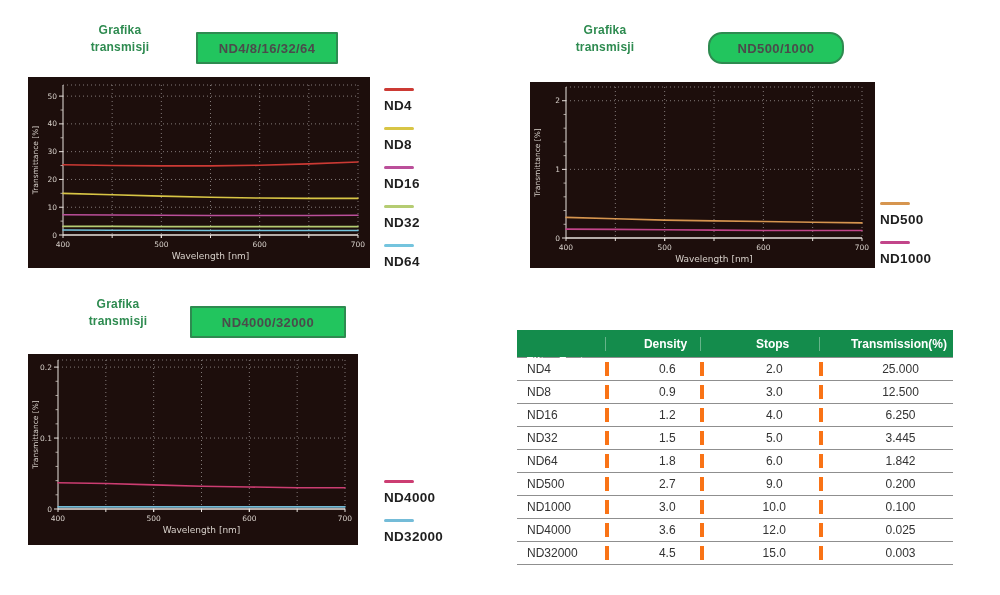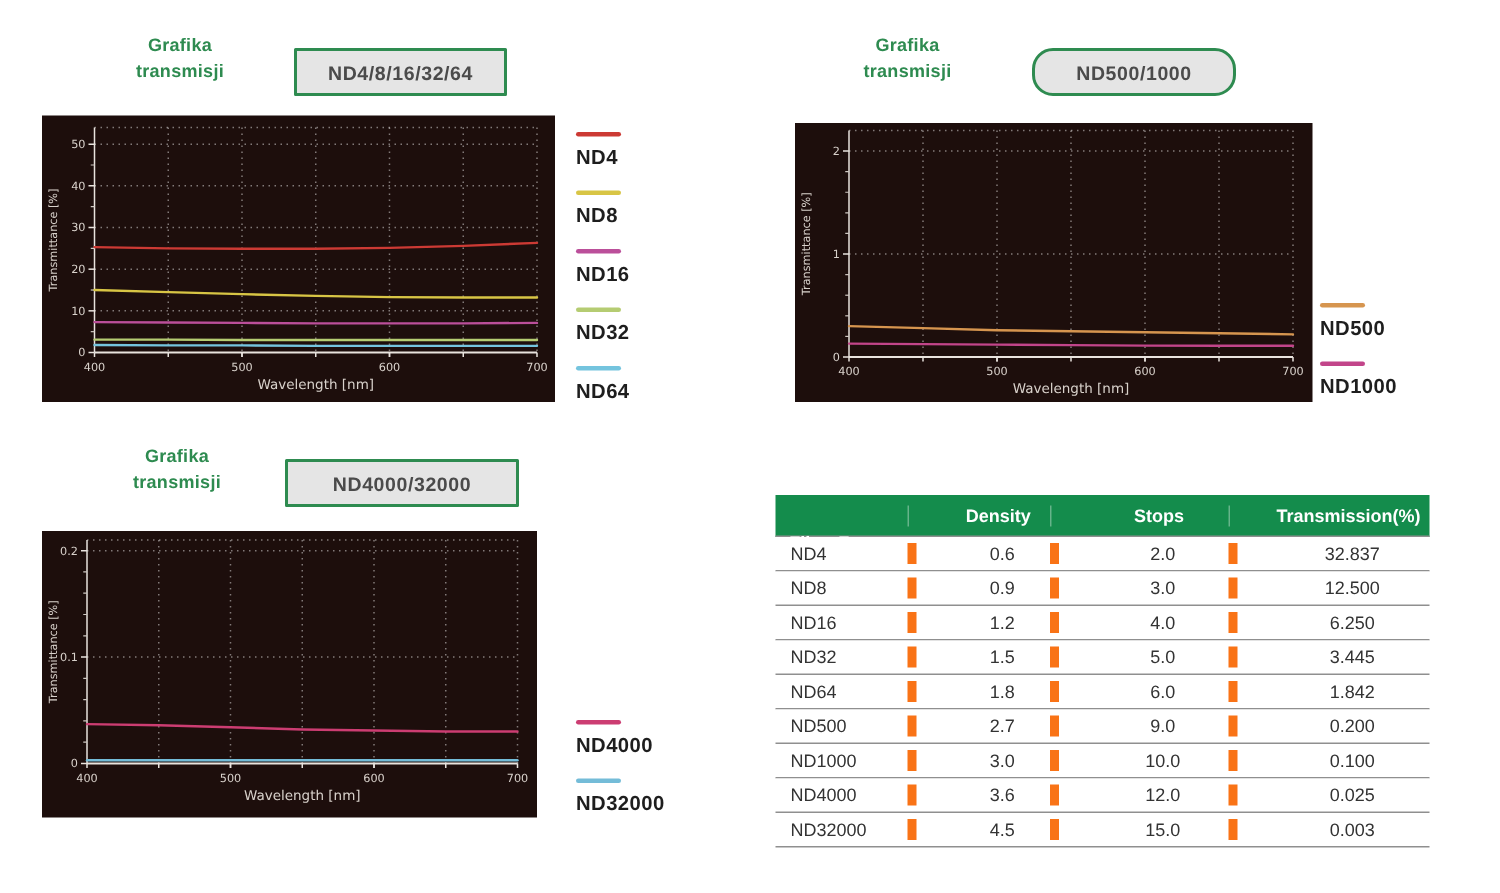--- a/index.html
+++ b/index.html
@@ -6,57 +6,57 @@
   body{
     width:1000px;height:595px;position:relative;background:#ffffff;
     font-family:"Liberation Sans","DejaVu Sans",sans-serif;overflow:hidden;
   }
   .abs{position:absolute;}
   .section-title{
     font-weight:bold;font-size:12px;line-height:17px;text-align:center;
     color:var(--accent,#2e8b50);white-space:pre-line;letter-spacing:.2px;
   }
   .badge{
-    border:2px solid var(--accent,#2e8b50);background:#e5e5e5;color:#4b4b4b;
+    border:2px solid var(--accent,#2e8b50);background:#22c55e;color:#4b4b4b;
     font-weight:bold;font-size:13px;text-align:center;display:flex;
     align-items:center;justify-content:center;letter-spacing:.4px;border-radius:1px;
   }
   .chart{background:var(--chart-bg,#1d0e0c);}
   .chart svg{display:block;}
   .legend{display:flex;flex-direction:column;}
   .legend-item{margin-bottom:13px;}
   .legend-swatch{display:block;width:30px;height:3px;border-radius:2px;margin-bottom:5px;}
   .legend-label{font-weight:bold;font-size:13.5px;color:#1e1e1e;letter-spacing:.3px;}
   
   #title1{left:52px;top:22px;width:136px;}
   #badge1{left:196px;top:32px;width:138px;height:28px;}
   #chart1{left:28px;top:77px;width:342px;height:191px;}
   #legend1{left:384px;top:88px;}
   #title2{left:537px;top:22px;width:136px;}
-  #badge2{left:688px;top:32px;width:132px;height:28px;border-radius:14px;}
+  #badge2{left:708px;top:32px;width:132px;height:28px;border-radius:14px;}
   #chart2{left:530px;top:82px;width:345px;height:186px;}
   #legend2{left:880px;top:202px;}
   #title3{left:50px;top:296px;width:136px;}
   #badge3{left:190px;top:306px;width:152px;height:28px;text-align:center;}
   #chart3{left:28px;top:354px;width:330px;height:191px;}
   #legend3{left:384px;top:480px;}
   
   #filter-table{left:517px;top:330px;width:436px;font-size:12px;color:#333;}
   .t-row{display:flex;height:22px;align-items:center;border-bottom:1px solid #8f8f8f;background:#fff;}
   .t-head{display:flex;height:27px;align-items:center;background:var(--table-green,#148c4c);
           color:#fff;font-weight:bold;border-bottom:1px solid #8f8f8f;}
   .t-cell{box-sizing:border-box;text-align:center;padding-left:25px;}
   .t-cell.c0{width:91px;text-align:left;padding-left:10px;}
   .t-cell.c1{width:98px;}
   .t-cell.c2{width:122px;}
   .t-cell.c3{width:138px;}
   .t-head .t-cell{text-align:center;font-size:12px;}
   .t-head .t-cell.c0{padding-left:0;margin-top:36px;}
   .t-head .t-cell.c1,.t-head .t-cell.c2,.t-head .t-cell.c3{border-left:1px solid rgba(255,255,255,.35);}
-  .t-row .t-cell.c1,.t-row .t-cell.c2,.t-row .t-cell.c3{border-left:6px solid #f97316;}
+  .t-row .t-cell.c1,.t-row .t-cell.c2,.t-row .t-cell.c3{border-left:4px solid #f97316;}
 </style>
 </head>
 <body>
 
 <div id="title1" class="abs section-title">Grafika
 transmisji</div>
 <div id="badge1" class="abs badge">ND4/8/16/32/64</div>
 <div id="chart1" class="abs chart">
     <svg width="342" height="191" viewBox="0 0 342 191">
       <line x1="35" y1="8" x2="330" y2="8" stroke="rgba(255,255,255,0.45)" stroke-width="1" stroke-dasharray="1,3"></line>
@@ -233,21 +233,21 @@
       <div class="t-cell c0">Filter Factor</div>
       <div class="t-cell c1">Density</div>
       <div class="t-cell c2">Stops</div>
       <div class="t-cell c3">Transmission(%)</div>
     </div>
   <div>
       <div class="t-row">
         <div class="t-cell c0">ND4</div>
         <div class="t-cell c1">0.6</div>
         <div class="t-cell c2">2.0</div>
-        <div class="t-cell c3">32.837</div>
+        <div class="t-cell c3">25.000</div>
       </div>
       <div class="t-row">
         <div class="t-cell c0">ND8</div>
         <div class="t-cell c1">0.9</div>
         <div class="t-cell c2">3.0</div>
         <div class="t-cell c3">12.500</div>
       </div>
       <div class="t-row">
         <div class="t-cell c0">ND16</div>
         <div class="t-cell c1">1.2</div>

